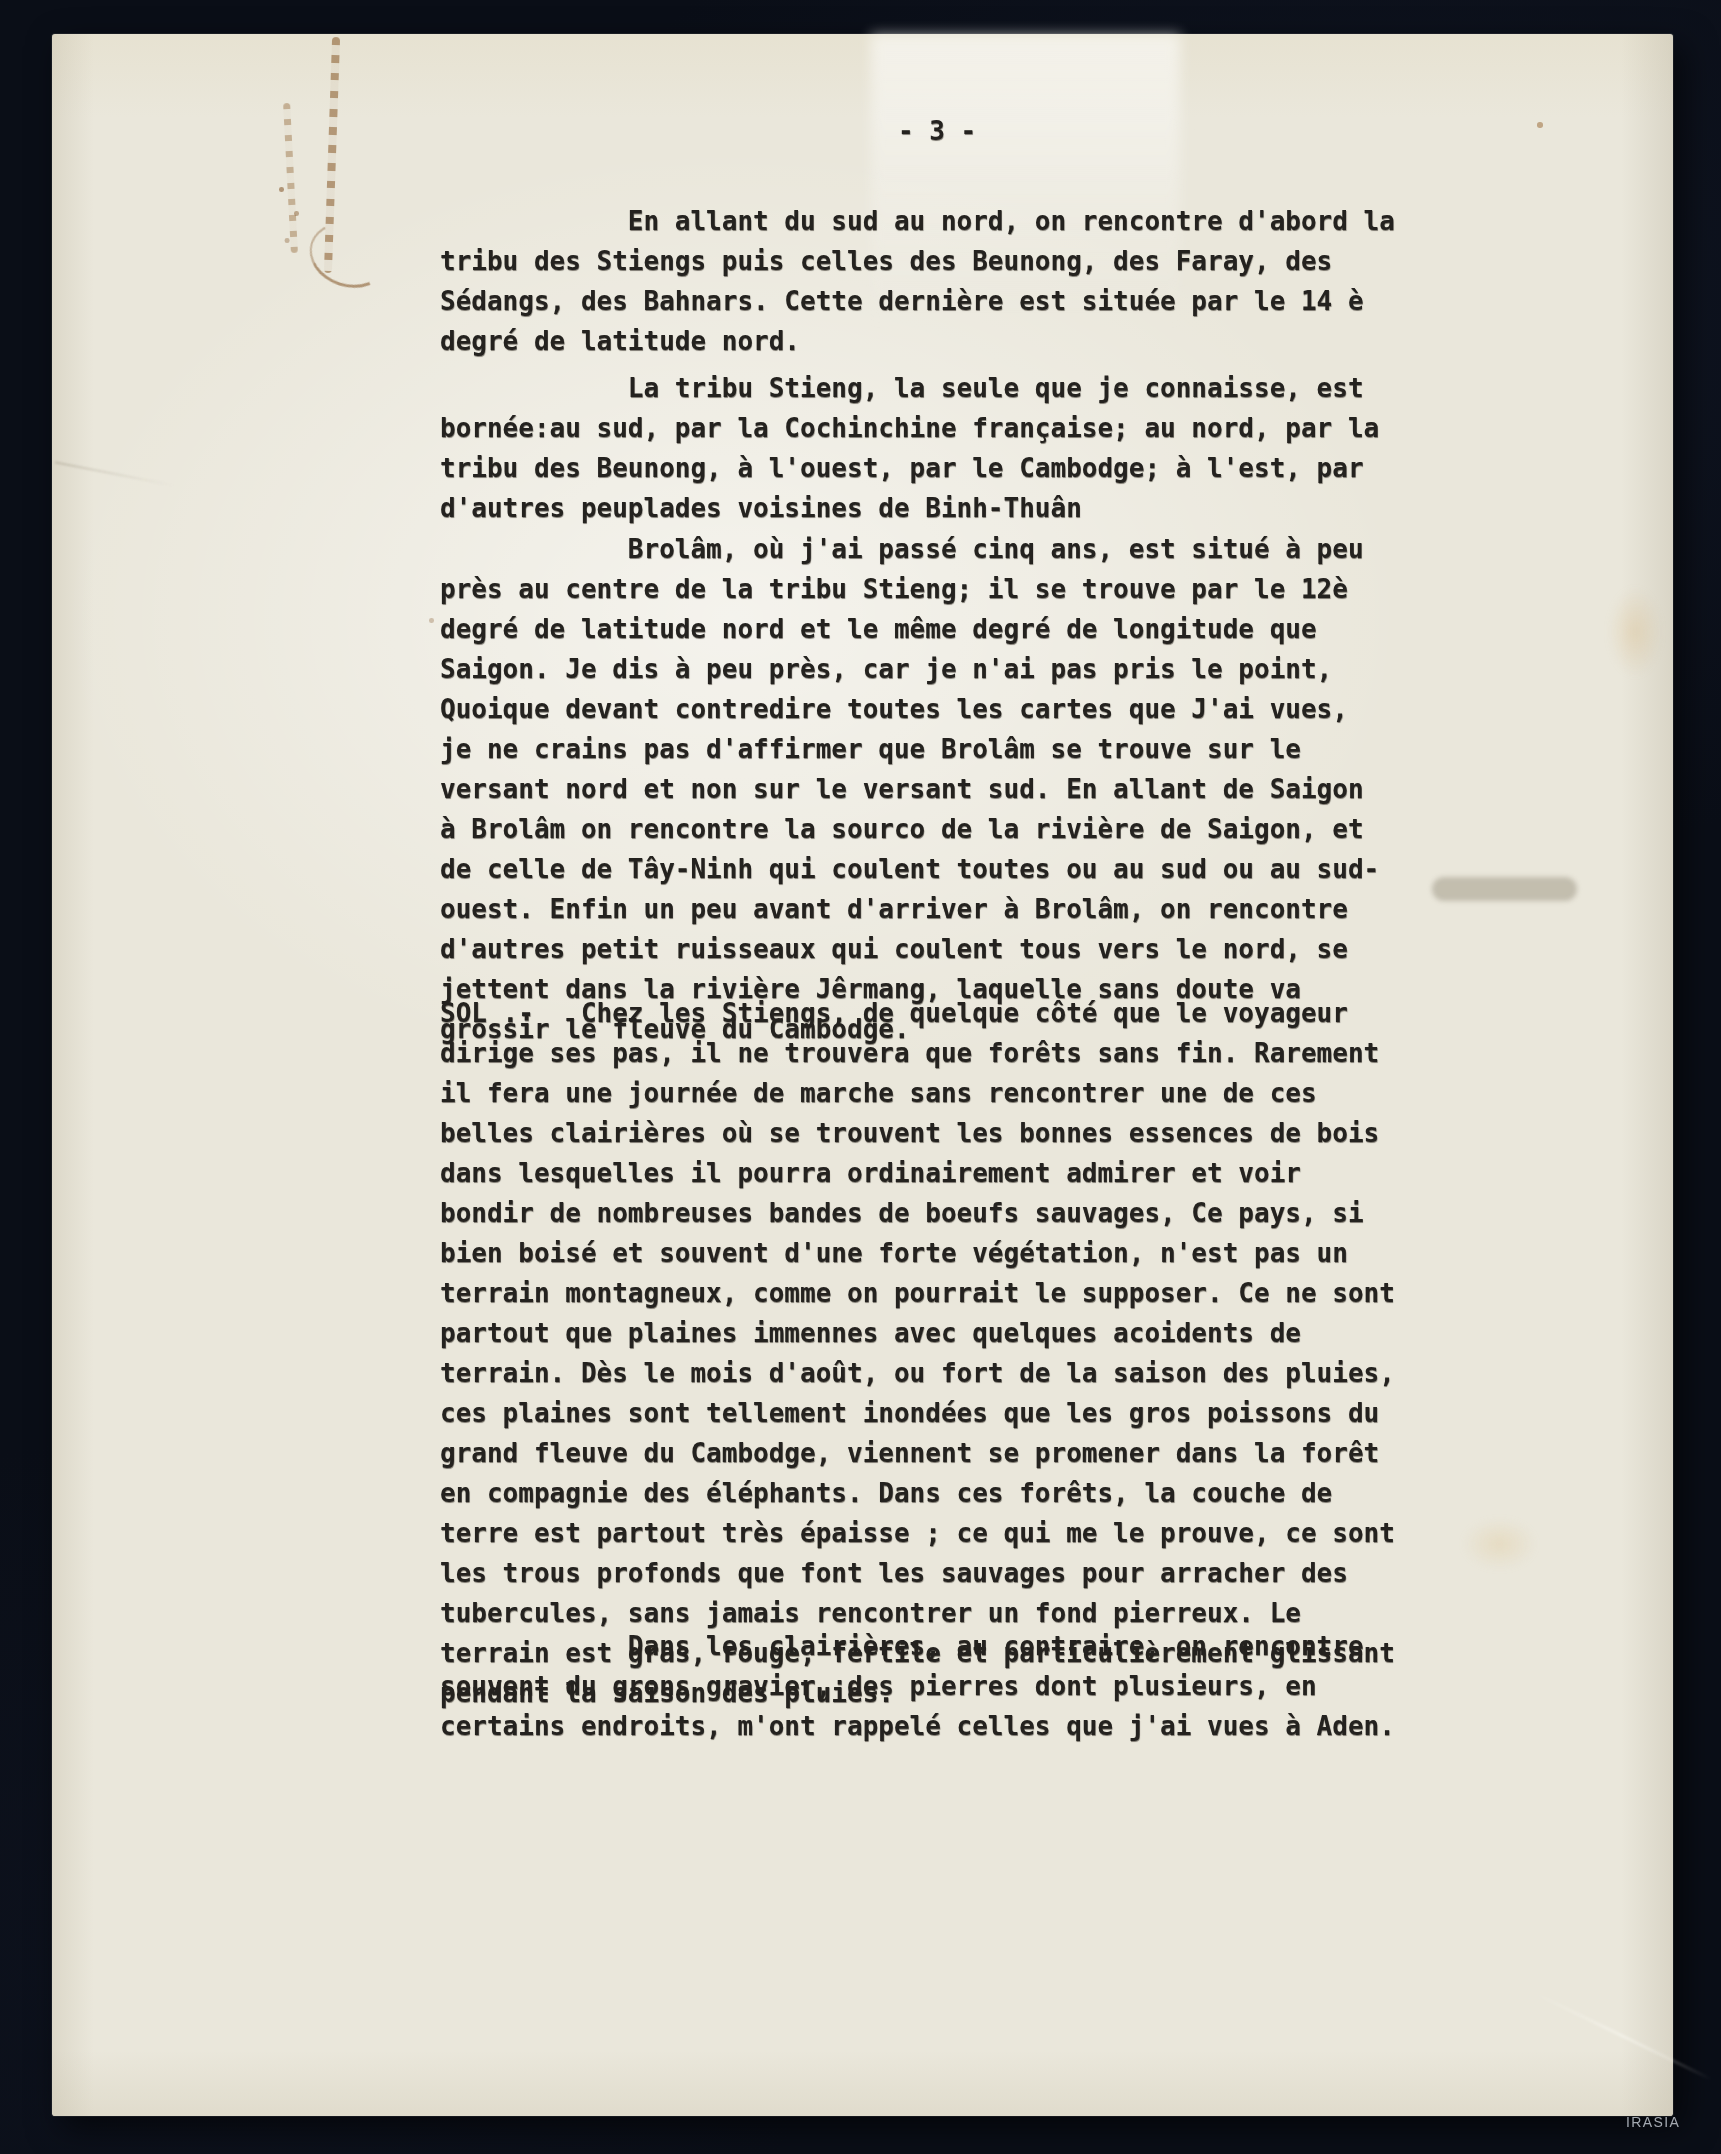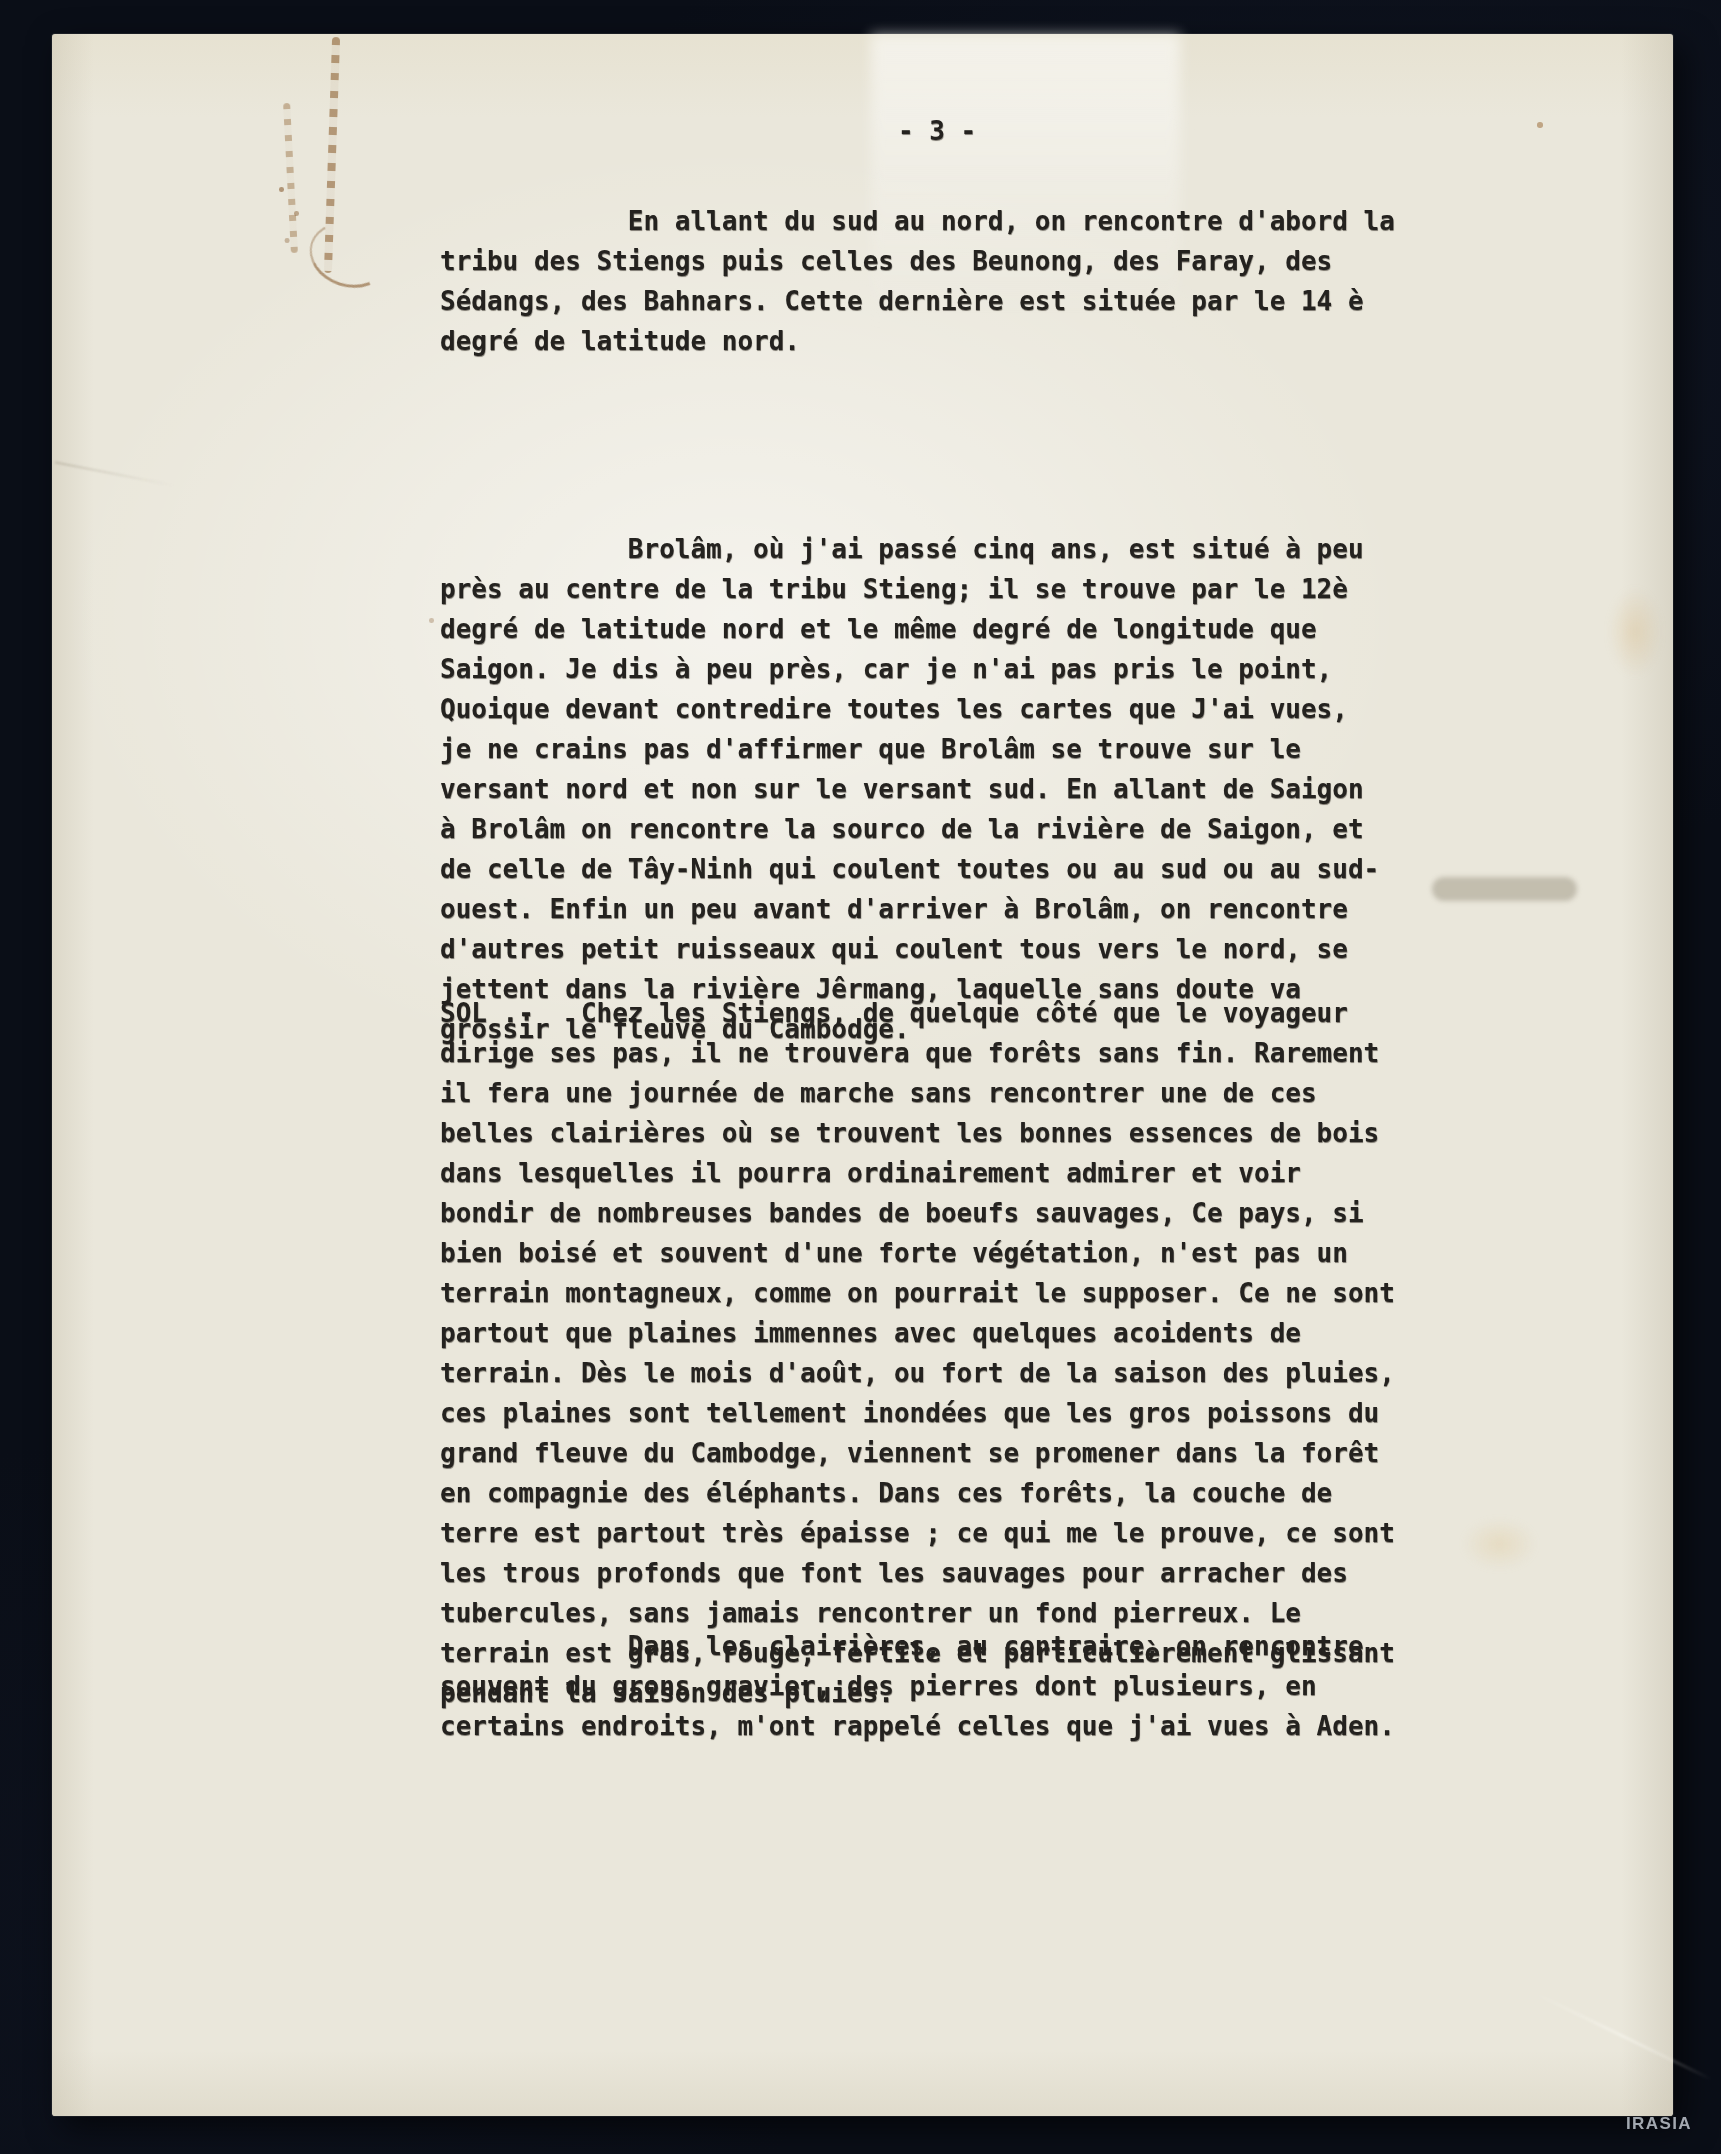--- a/index.html
+++ b/index.html
@@ -33,21 +33,21 @@
   .page-number {
     position:absolute; left:898px; top:115px;
     font-family:"DejaVu Sans Mono", monospace;
     font-weight:700; font-size:26px; line-height:33px;
     color:#24221f; white-space:pre;
     text-shadow: 0.4px 0.5px 0.7px rgba(40,34,28,0.55);
   }
   .watermark {
     position:absolute; left:1626px; top:2114px;
     font-family:"Liberation Sans", sans-serif;
-    font-size:17px; font-weight:700; letter-spacing:1.4px;
+    font-size:14px; font-weight:400; letter-spacing:1.4px;
     color:rgba(190,196,205,0.85);
   }
   
   .stain { position:absolute; pointer-events:none; }
   .drip-a {
     left:328px; top:37px; width:8.4px; height:236px; border-radius:4.7px;
     background:repeating-linear-gradient(180deg, rgba(133,86,36,0.55) 0 7.5px, rgba(133,86,36,0.05) 7.5px 18px);
     filter:blur(0.6px); transform:rotate(2deg);
   }
   .drip-b {
@@ -124,20 +124,24 @@
   <div class="stain yellow-low"></div>
   <div class="stain crease-br"></div>
   <div class="stain crease-left"></div>
 
   <div class="page-number">- 3 -</div>
 
   <div class="typed" style="top:201px;">            En allant du sud au nord, on rencontre d'abord la
 tribu des Stiengs puis celles des Beunong, des Faray, des
 Sédangs, des Bahnars. Cette dernière est située par le 14 è
 degré de latitude nord.</div>
+  <div class="typed" style="top:368px;">            La tribu Stieng, la seule que je connaisse, est
+bornée:au sud, par la Cochinchine française; au nord, par la
+tribu des Beunong, à l'ouest, par le Cambodge; à l'est, par
+d'autres peuplades voisines de Binh-Thuân</div>
   <div class="typed" style="top:529px;">            Brolâm, où j'ai passé cinq ans, est situé à peu
 près au centre de la tribu Stieng; il se trouve par le 12è
 degré de latitude nord et le même degré de longitude que
 Saigon. Je dis à peu près, car je n'ai pas pris le point,
 Quoique devant contredire toutes les cartes que J'ai vues,
 je ne crains pas d'affirmer que Brolâm se trouve sur le
 versant nord et non sur le versant sud. En allant de Saigon
 à Brolâm on rencontre la sourco de la rivière de Saigon, et
 de celle de Tây-Ninh qui coulent toutes ou au sud ou au sud-
 ouest. Enfin un peu avant d'arriver à Brolâm, on rencontre

